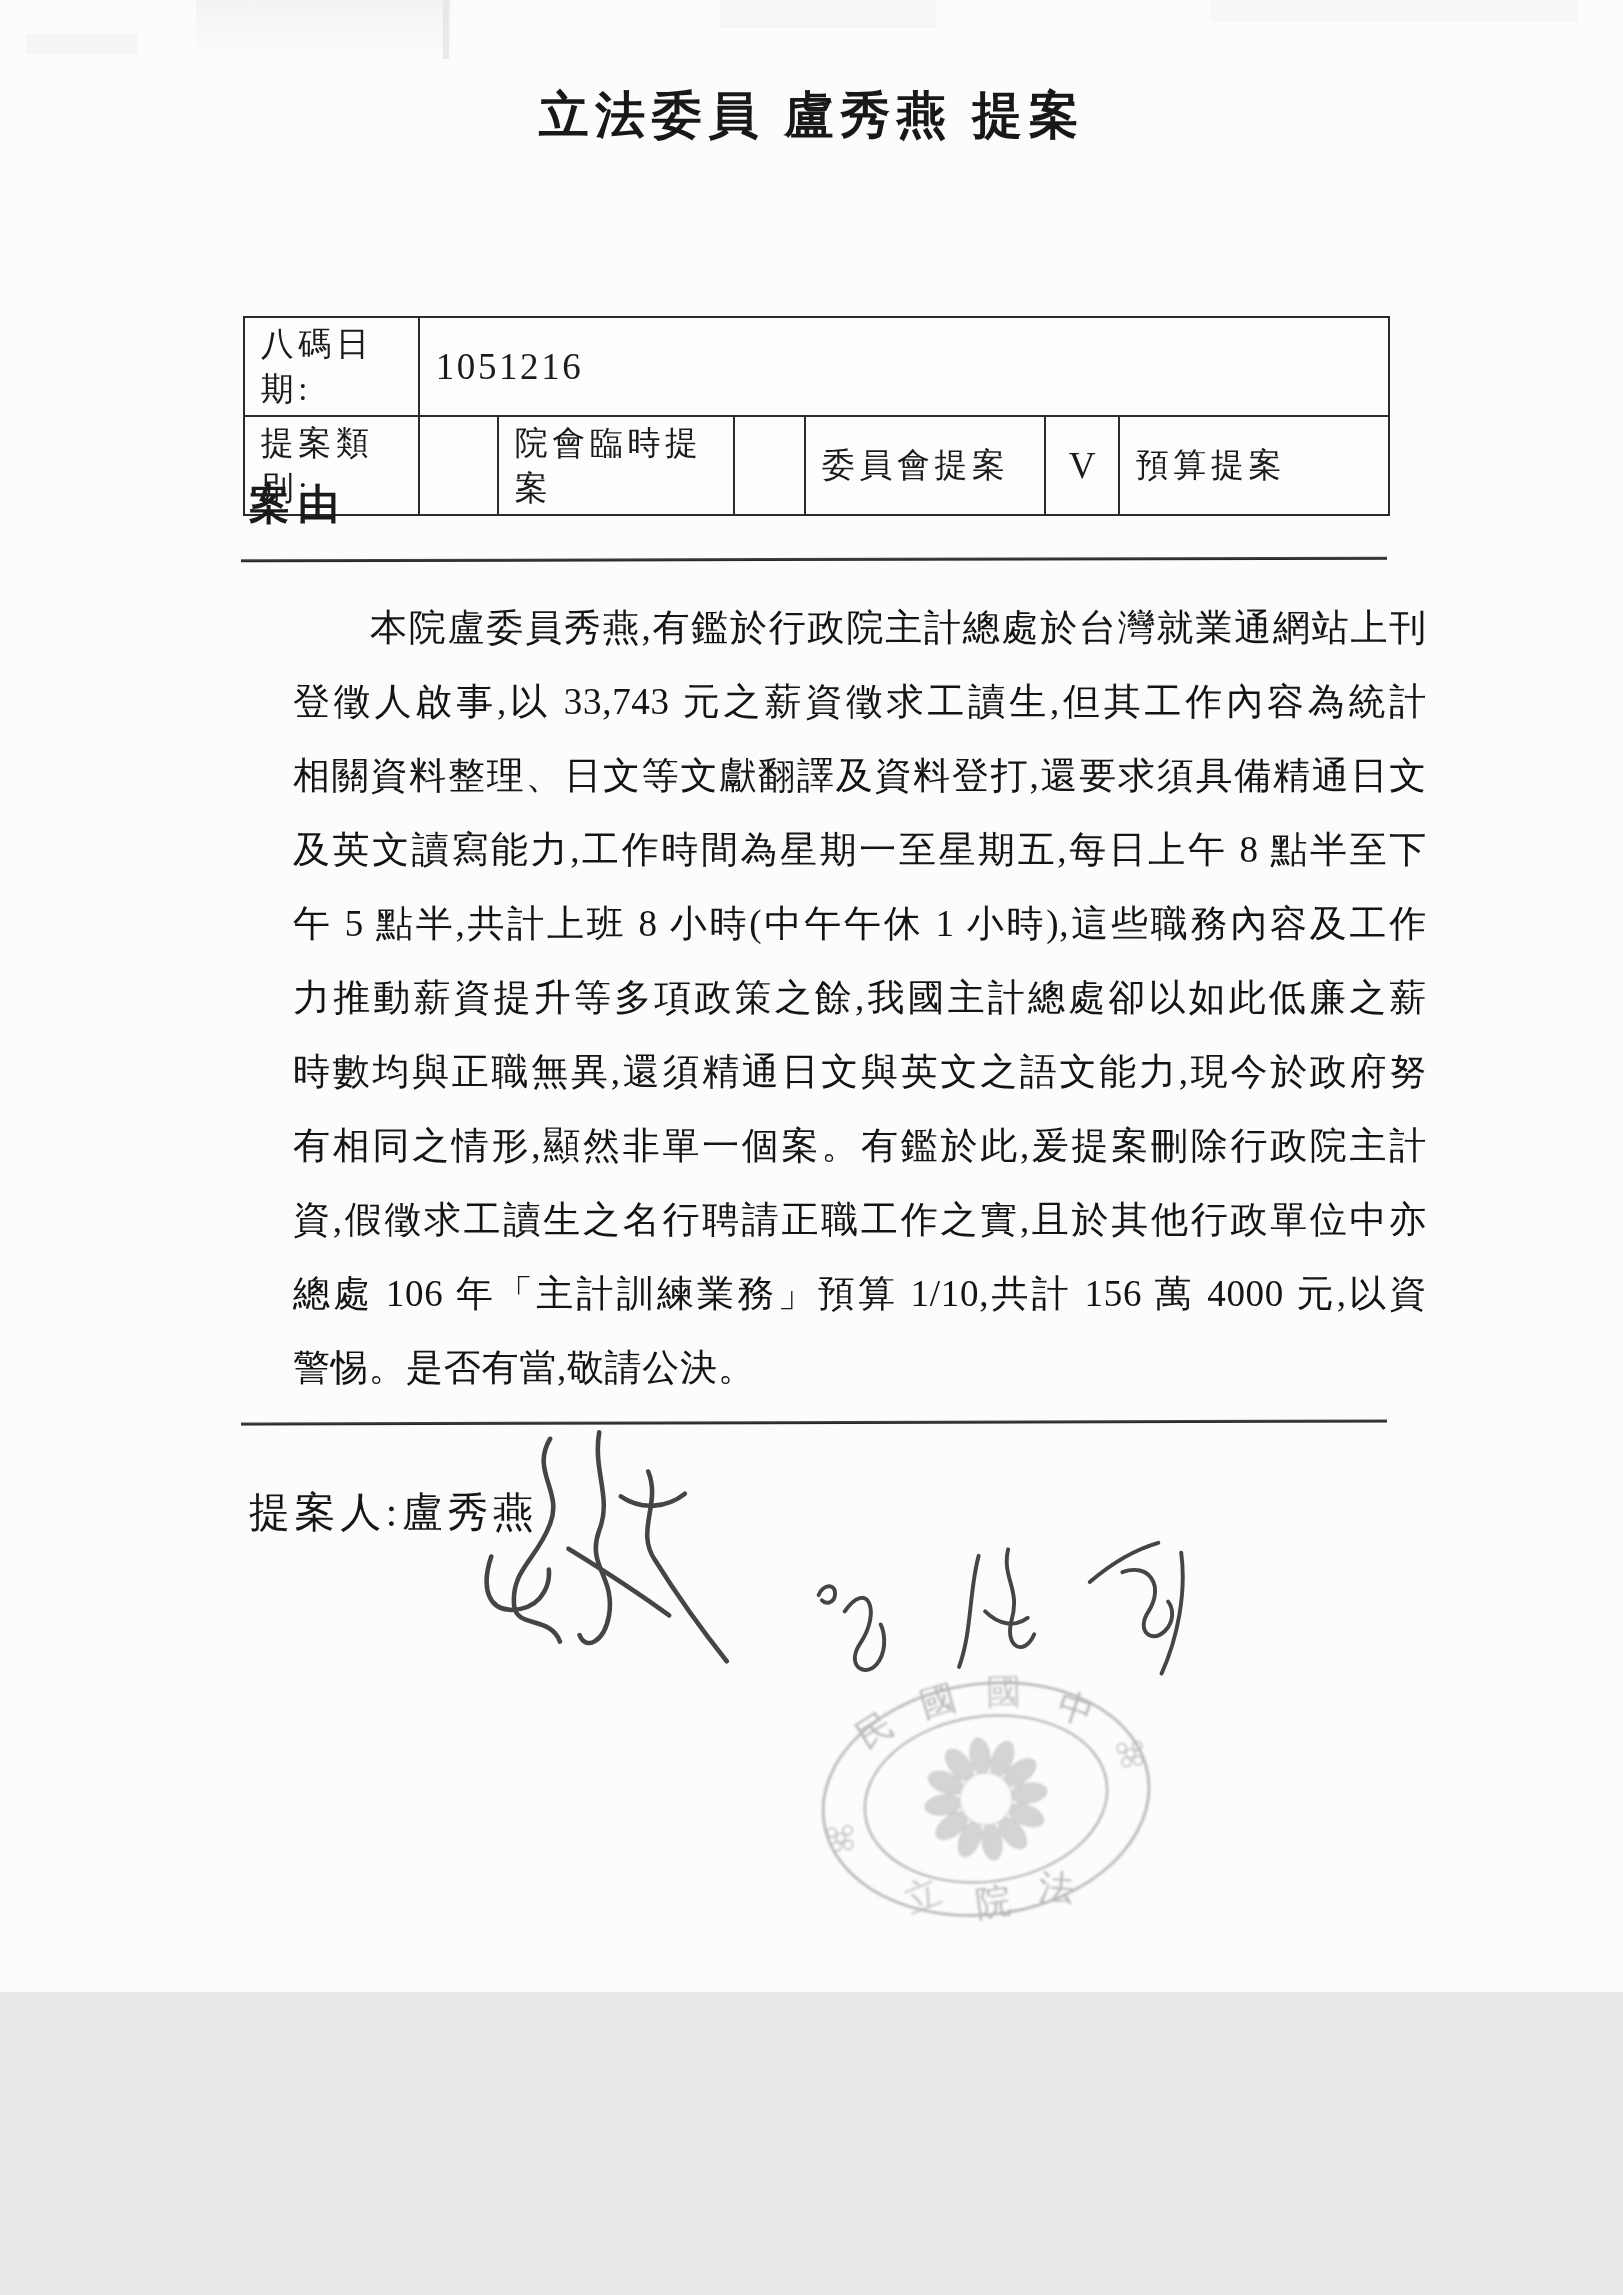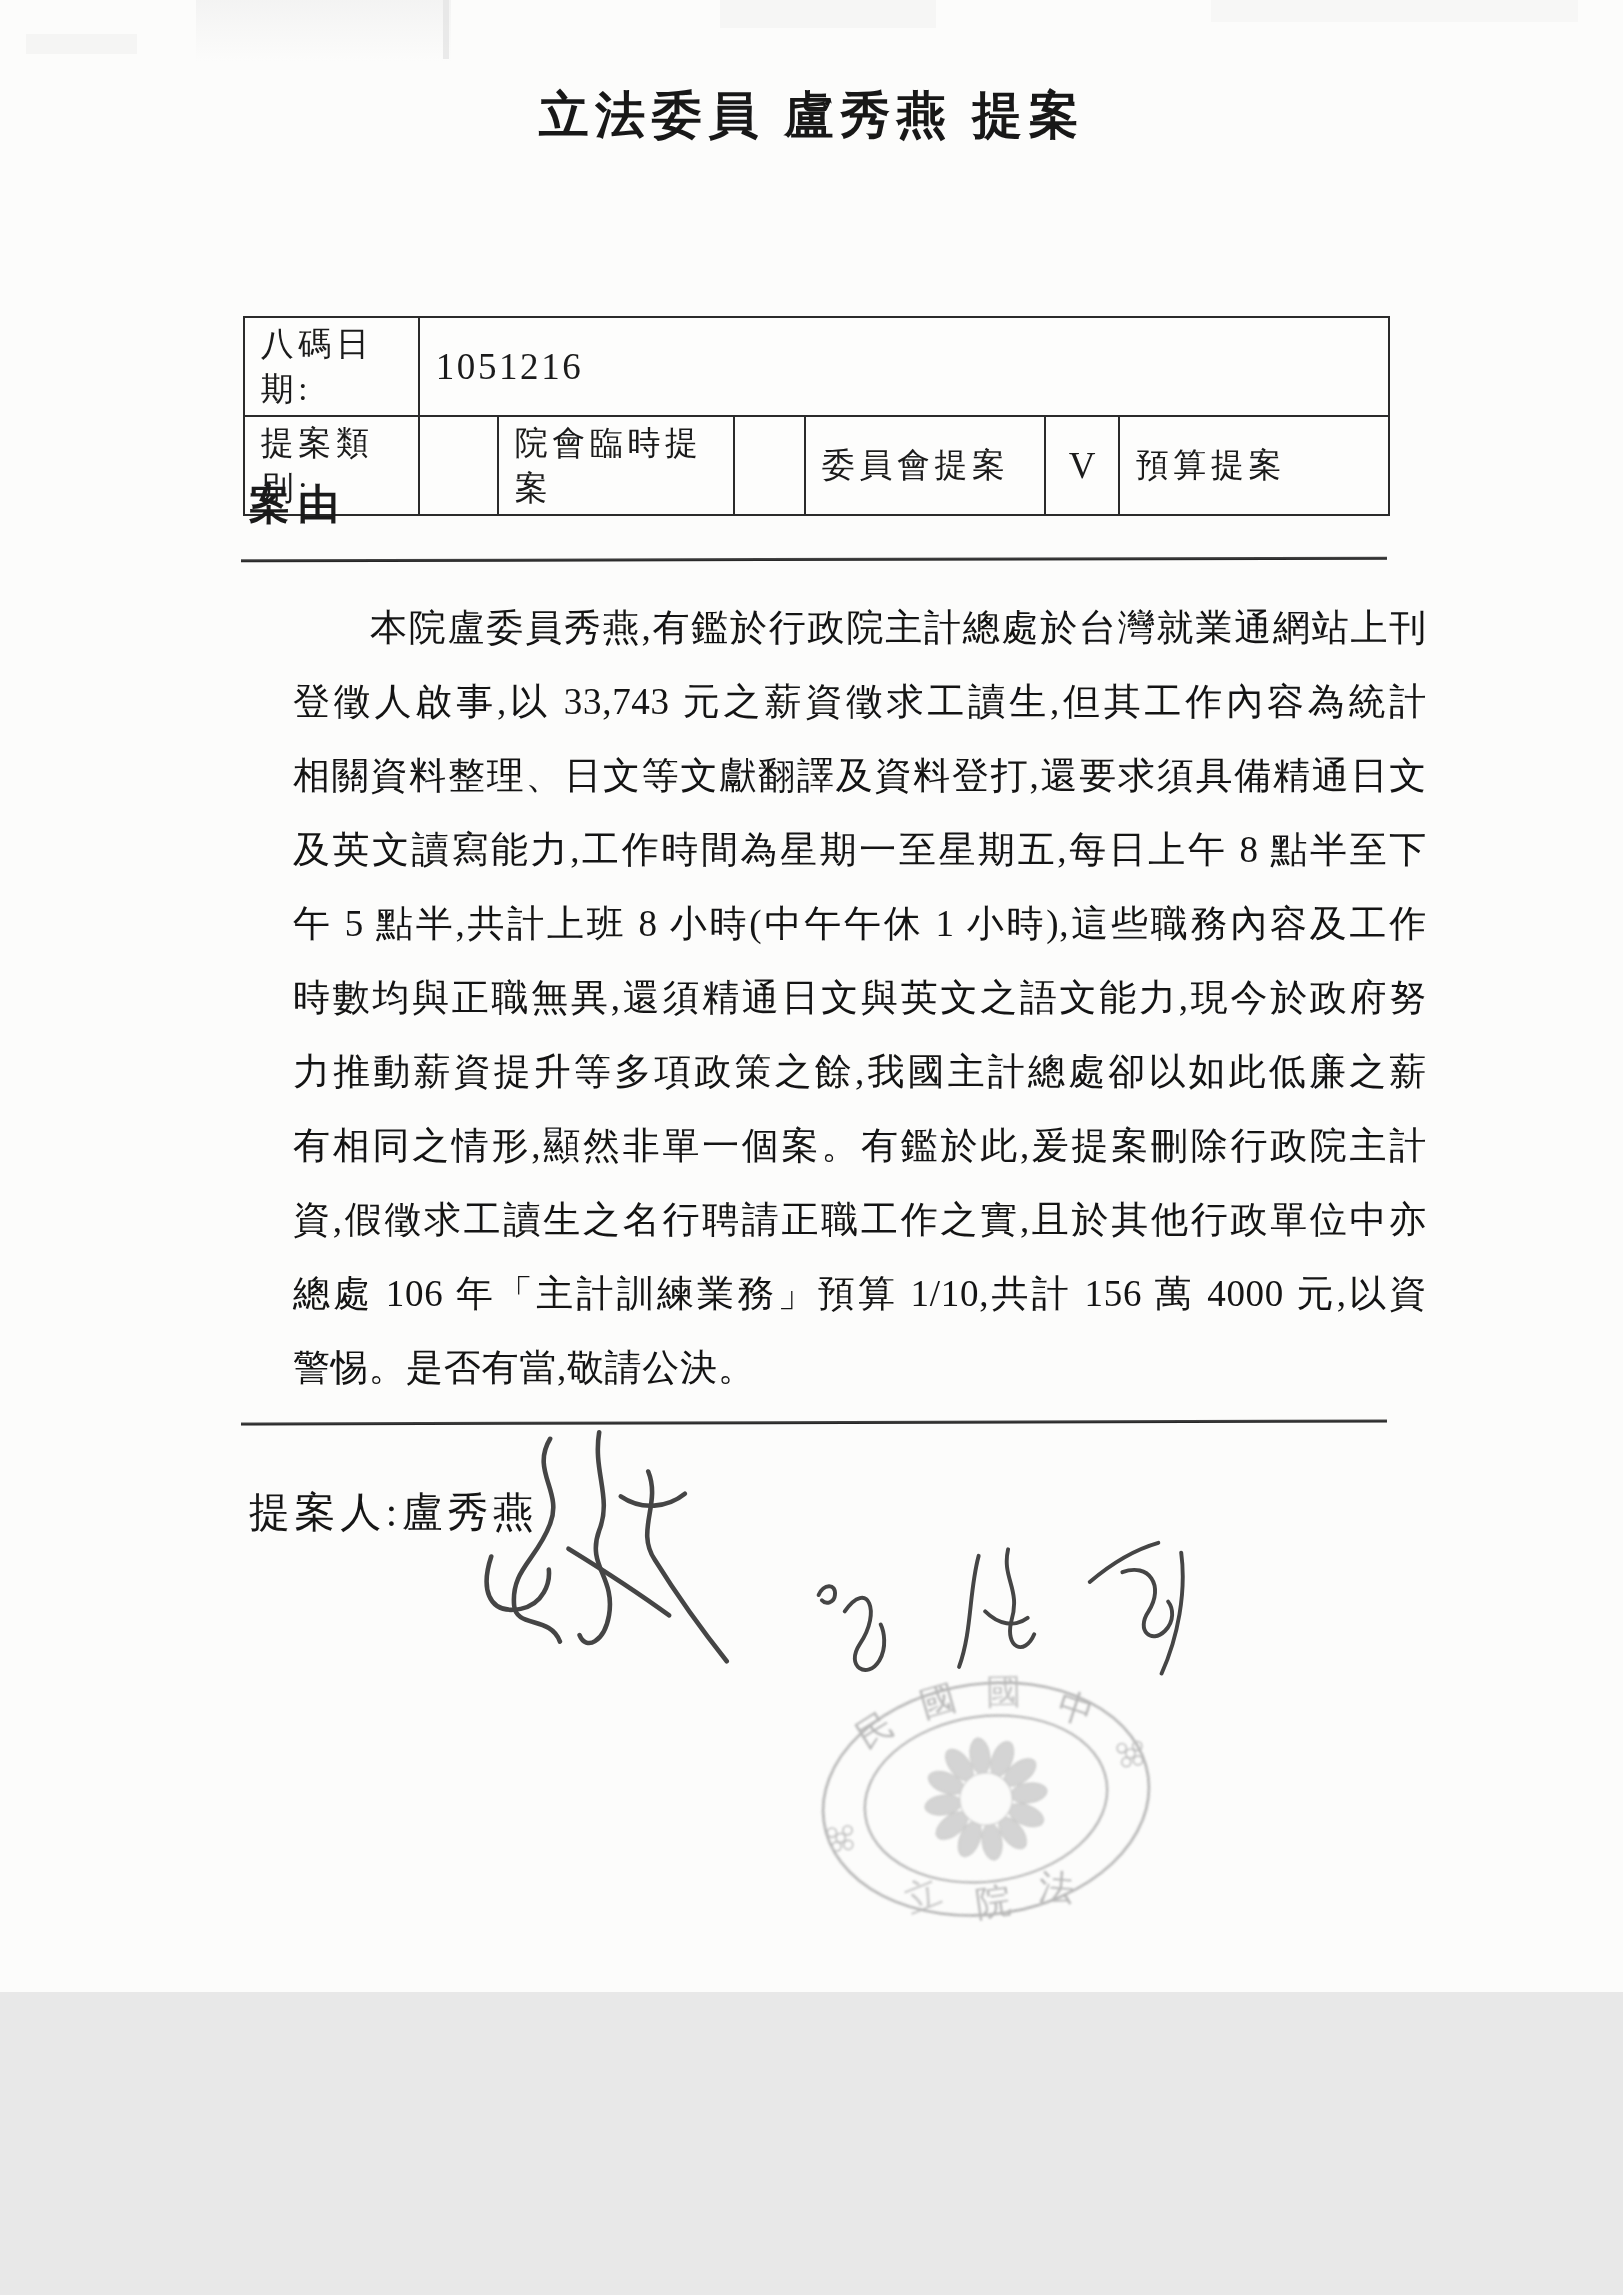--- a/index.html
+++ b/index.html
@@ -115,22 +115,22 @@
 
   <div class="subject">案由</div>
   <div class="rule rule1"></div>
 
   <div class="bodytext">
     <p class="bline indent">本院盧委員秀燕,有鑑於行政院主計總處於台灣就業通網站上刊</p>
     <p class="bline">登徵人啟事,以 33,743 元之薪資徵求工讀生,但其工作內容為統計</p>
     <p class="bline">相關資料整理、日文等文獻翻譯及資料登打,還要求須具備精通日文</p>
     <p class="bline">及英文讀寫能力,工作時間為星期一至星期五,每日上午 8 點半至下</p>
     <p class="bline">午 5 點半,共計上班 8 小時(中午午休 1 小時),這些職務內容及工作</p>
+    <p class="bline">力推動薪資提升等多項政策之餘,我國主計總處卻以如此低廉之薪</p>
     <p class="bline">時數均與正職無異,還須精通日文與英文之語文能力,現今於政府努</p>
-    <p class="bline">力推動薪資提升等多項政策之餘,我國主計總處卻以如此低廉之薪</p>
     <p class="bline">有相同之情形,顯然非單一個案。有鑑於此,爰提案刪除行政院主計</p>
     <p class="bline">資,假徵求工讀生之名行聘請正職工作之實,且於其他行政單位中亦</p>
     <p class="bline">總處 106 年「主計訓練業務」預算 1/10,共計 156 萬 4000 元,以資</p>
     <p class="bline last">警惕。是否有當,敬請公決。</p>
   </div>
 
   <div class="rule rule2"></div>
 
   <div class="proposer">提案人:盧秀燕</div>
 

